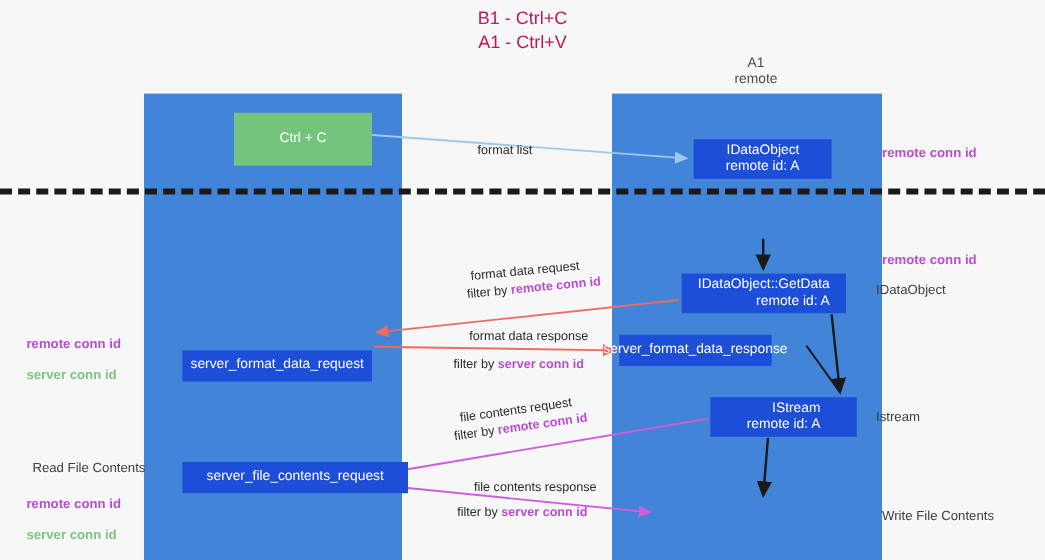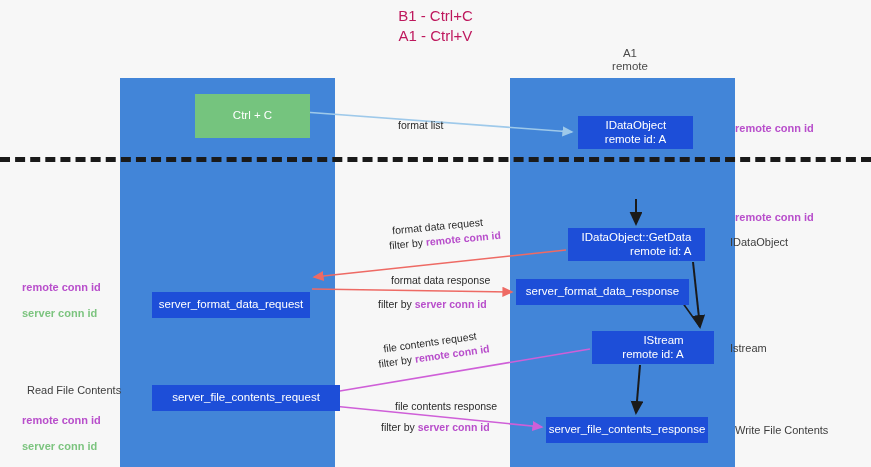--- a/index.html
+++ b/index.html
@@ -36,21 +36,21 @@
     white-space:pre-line;
   }
   .box.green{background:#75c47e;}
   .box.orange{background:#1d4ed8;text-align:right;}
 
   #box-ctrlc{left:164px;top:94px;width:115px;height:44px;margin-left:31px;}
   #box-idataobject{left:578px;top:116px;width:115px;height:33px;}
   #box-ctrlv{left:578px;top:172px;width:115px;height:26px;}
   #box-getdata{left:568px;top:228px;width:137px;height:33px;}
   #box-fmt-req{left:152px;top:268px;width:158px;height:26px;margin-top:24px;}
-  #box-fmt-resp{left:516px;top:279px;width:173px;height:26px;}
+  #box-fmt-resp{left:516px;top:279px;width:127px;height:26px;}
   #box-istream{left:592px;top:331px;width:122px;height:33px;}
   #box-file-req{left:152px;top:385px;width:188px;height:26px;}
   #box-file-resp{left:546px;top:417px;width:162px;height:26px;}
 
   .divider{
     position:absolute;left:0;top:157px;width:871px;height:0;
     border-top:5px dashed #1a1a1a;
   }
 
   .note{position:absolute;font-size:11px;line-height:13px;white-space:pre-line;}
@@ -141,21 +141,20 @@
   <div class="box green" id="box-ctrlc">Ctrl + C</div>
   <div class="box orange" id="box-idataobject">IDataObject
 remote id: A</div>
   <div class="box orange" id="box-getdata">IDataObject::GetData
 remote id: A</div>
   <div class="box orange" id="box-fmt-req">server_format_data_request</div>
   <div class="box orange" id="box-fmt-resp">server_format_data_response</div>
   <div class="box orange" id="box-istream">IStream
 remote id: A</div>
   <div class="box orange" id="box-file-req">server_file_contents_request</div>
-  <div class="box orange" id="box-file-resp">server_file_contents_response</div>
 
   <div class="note purple" id="note-remote-1">remote conn id</div>
   <div class="note purple" id="note-remote-2">remote conn id</div>
   <div class="note gray" id="note-dataobject">IDataObject</div>
   <div class="note gray" id="note-istream">Istream</div>
   <div class="note gray" id="note-write">Write File Contents</div>
   <div class="note gray" id="note-read">Read File Contents</div>
 
   <div class="note bi" id="note-left-ids">
     <span class="p">remote conn id</span><br>

